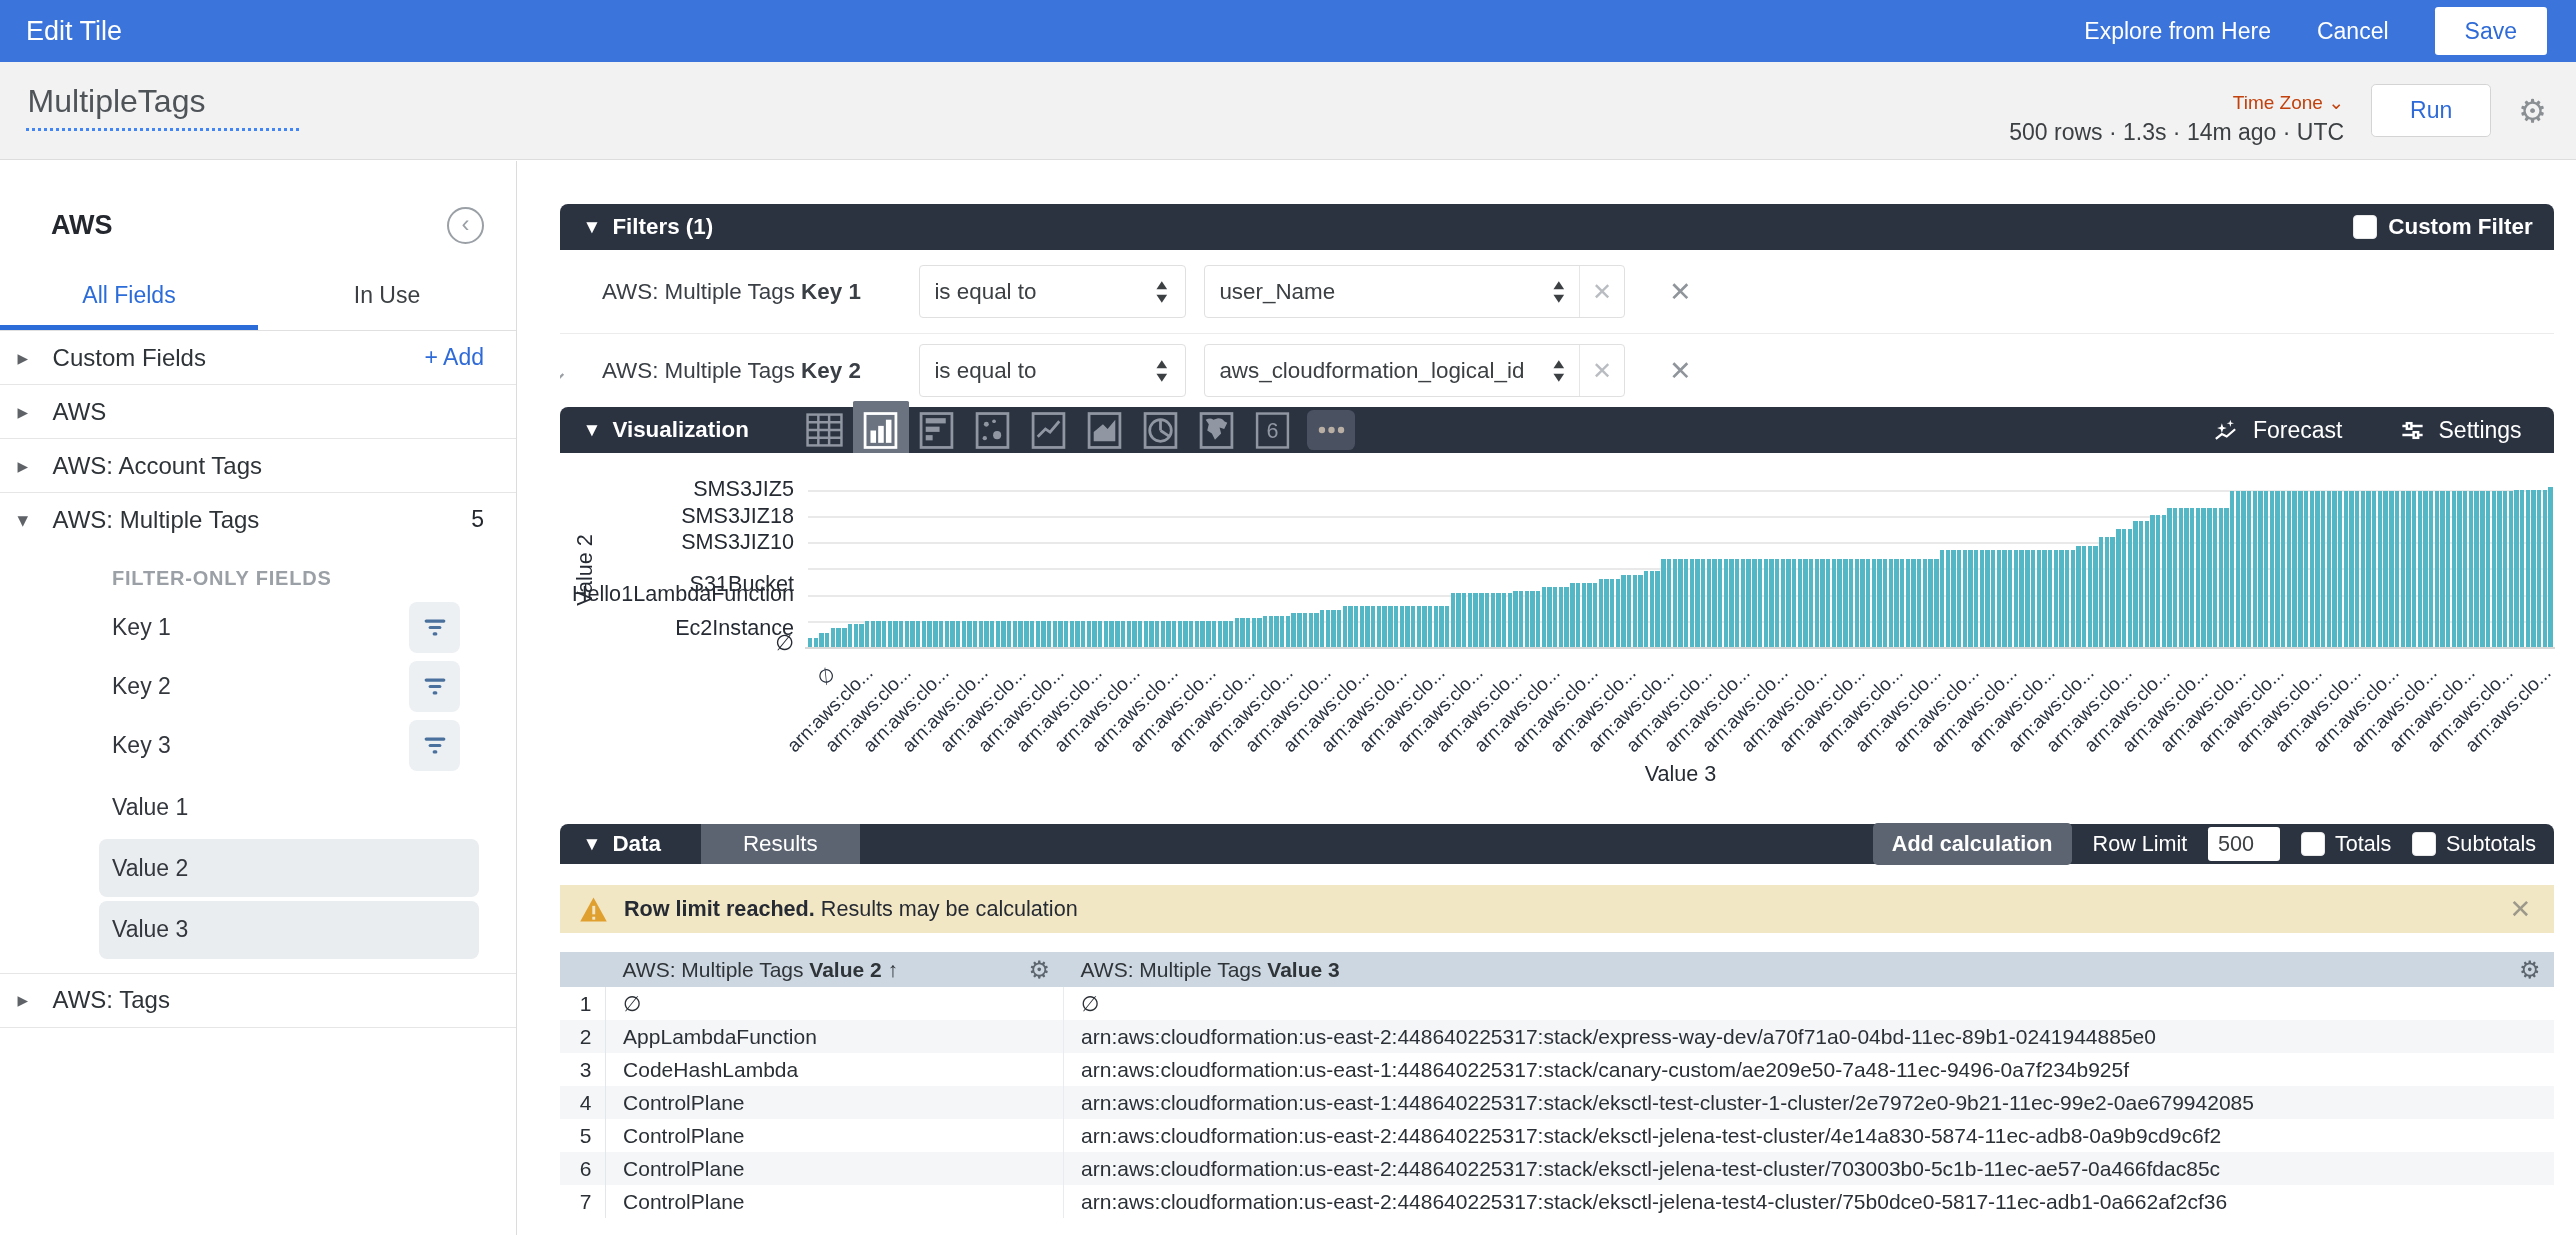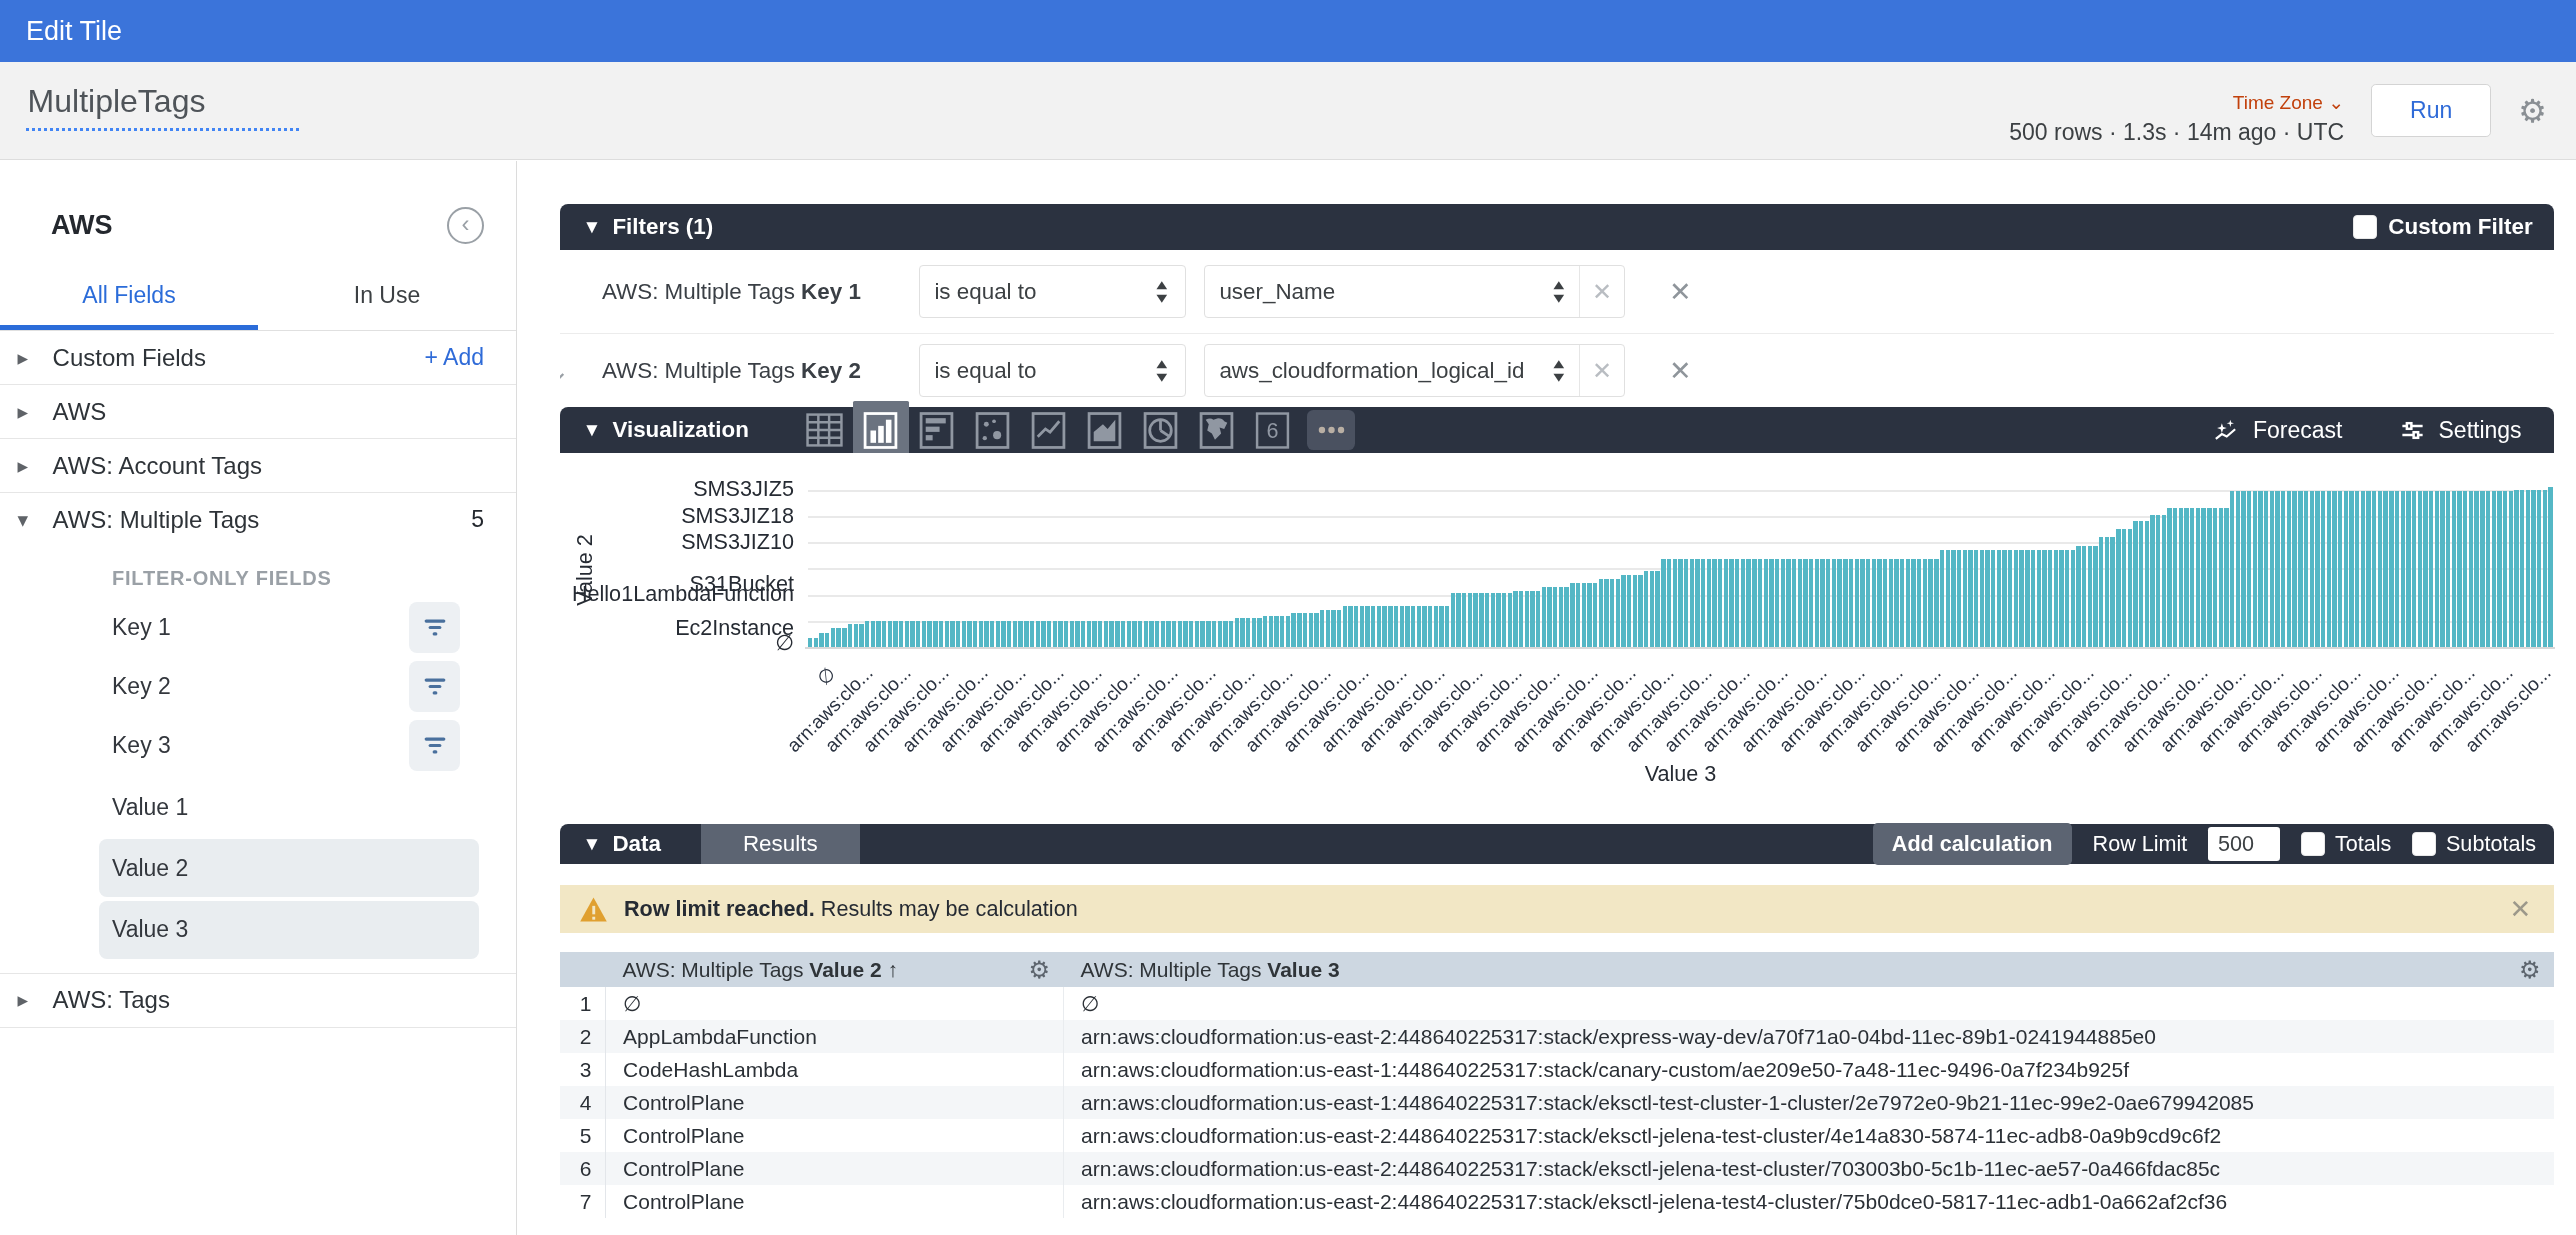--- a/index.html
+++ b/index.html
@@ -130,20 +130,25 @@
   td.v2 { border-right:1.6px solid #e9ecef; }
   .null-sym { color:#4a4f55; }
 </style>
 </head>
 <body>
 
 <div id="app">
 
   <div class="topbar">
     <div class="topbar-title">Edit Tile</div>
+    <div class="topbar-right">
+      <span class="topbar-link">Explore from Here</span>
+      <span class="topbar-link">Cancel</span>
+      <button class="save-btn">Save</button>
+    </div>
   </div>
 
   <div class="querybar">
     <div class="q-title">MultipleTags</div>
     <div class="q-right">
       <div class="q-stats-wrap">
         <div class="q-tz"><span>Time Zone</span> <span>⌄</span></div>
         <div class="q-stats">500 rows · 1.3s · 14m ago · UTC</div>
       </div>
       <button class="run-btn">Run</button>

